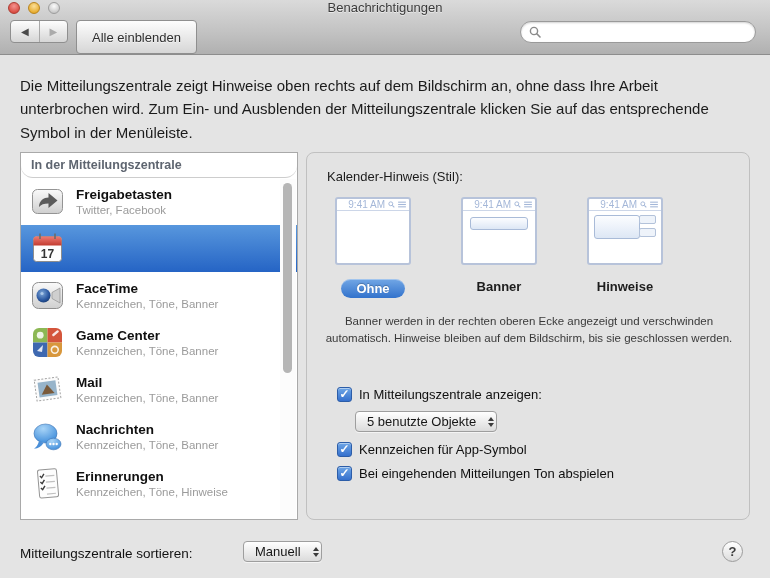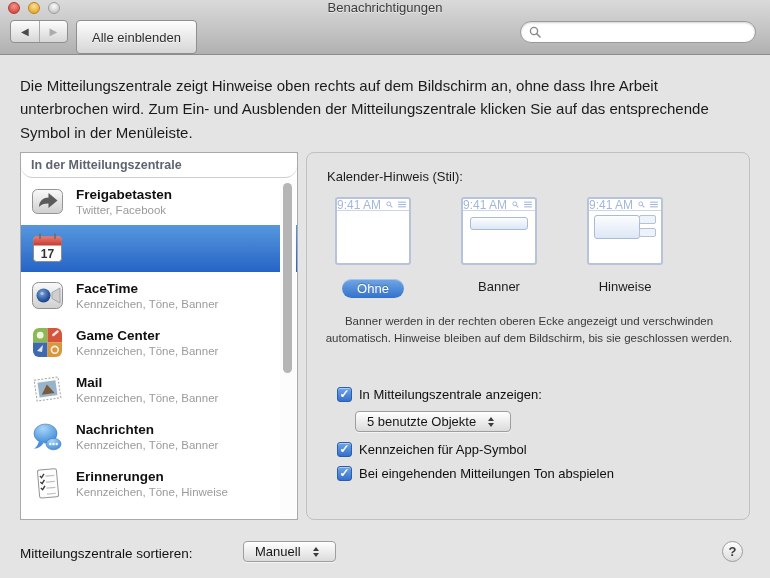--- a/index.html
+++ b/index.html
@@ -50,42 +50,42 @@
   .scrolltrack { position:absolute; top:26px; right:1px; width:16px; height:341px; background:#fcfcfc; }
   .scrollthumb { position:absolute; top:4px; right:4px; width:9px; height:190px;
     border-radius:5px; background:#b5b5b5; }
 
   
   .panel { position:absolute; left:306px; top:152px; width:444px; height:368px;
     background:#e3e3e3; border:1px solid #c0c0c0; border-radius:8px; }
   .style-label { position:absolute; left:20px; top:16px; font-size:13px; color:#1c1c1c; }
   .preview { position:absolute; top:44px; width:76px; height:68px; background:#fff;
     border:2px solid #b7c3da; border-radius:3px; }
-  .preview .mbar { height:12px; border-bottom:1px solid #ccd6e8; display:flex; justify-content:space-between;
-    align-items:center; gap:3px; padding-right:3px; color:#a4b7d8; font-size:12px; }
+  .preview .mbar { height:12px; border-bottom:1px solid #ccd6e8; display:flex; justify-content:flex-end;
+    align-items:center; gap:3px; padding-right:3px; color:#a4b7d8; font-size:10px; }
   .mini-banner { position:absolute; top:18px; left:7px; right:7px; height:13px;
     border:1px solid #a9bbd8; border-radius:3px; background:linear-gradient(#fcfdff,#dde7f5); }
   .mini-alert { position:absolute; top:16px; left:5px; width:46px; height:24px;
     border:1px solid #a9bbd8; border-radius:3px; background:linear-gradient(#fcfdff,#dde7f5); }
   .mini-btn { position:absolute; right:5px; width:17px; height:9px;
     border:1px solid #b3c2da; border-radius:2px; background:#eef3fa; }
   .style-name { position:absolute; top:126px; width:76px; text-align:center;
-    font-size:13px; font-weight:normal; color:#1d1d1d; }
+    font-size:13px; font-weight:bold; color:#1d1d1d; }
   .pill { display:inline-block; padding:2px 15px; border-radius:11px; color:#fff;
     background:linear-gradient(#72a7e5,#3272cc); text-shadow:0 -1px 1px rgba(0,0,0,.25);
     box-shadow:inset 0 1px 0 rgba(255,255,255,.35); }
   .style-desc { position:absolute; top:160px; left:12px; width:420px; text-align:center;
     font-size:11.5px; line-height:1.5; color:#3a3a3a; }
   .cb-row { position:absolute; left:30px; display:flex; align-items:center; }
   .checkbox { width:15px; height:15px; border-radius:3px; border:1px solid #2c5da8;
     background:linear-gradient(#6ea6e6,#3570cd); color:#fff; font-size:12px; font-weight:bold;
     line-height:13px; text-align:center; box-shadow:inset 0 1px 0 rgba(255,255,255,.45); }
   .cb-label { font-size:13px; color:#0f0f0f; margin-left:7px; }
   .dropdown { position:absolute; height:21px; display:inline-flex; align-items:center;
-    padding:0 16px 0 11px; border:1px solid #9e9e9e; border-radius:4px;
+    padding:0 2px 0 11px; border:1px solid #9e9e9e; border-radius:4px;
     background:linear-gradient(#ffffff,#dbdbdb); font-size:13px; color:#161616;
     box-shadow:0 1px 0 rgba(255,255,255,.6); }
   .stepper { margin-left:12px; display:flex; flex-direction:column; gap:2px; align-items:center; }
   .tri-up { width:0; height:0; border-left:3.5px solid transparent; border-right:3.5px solid transparent; border-bottom:4.5px solid #3c3c3c; }
   .tri-down { width:0; height:0; border-left:3.5px solid transparent; border-right:3.5px solid transparent; border-top:4.5px solid #3c3c3c; }
 
   
   .footer-label { position:absolute; left:20px; top:546px; font-size:13.5px; color:#121212; }
   .footer-dd { left:243px; top:541px; }
   .helpbtn { position:absolute; left:722px; top:541px; width:21px; height:21px; border-radius:50%;

